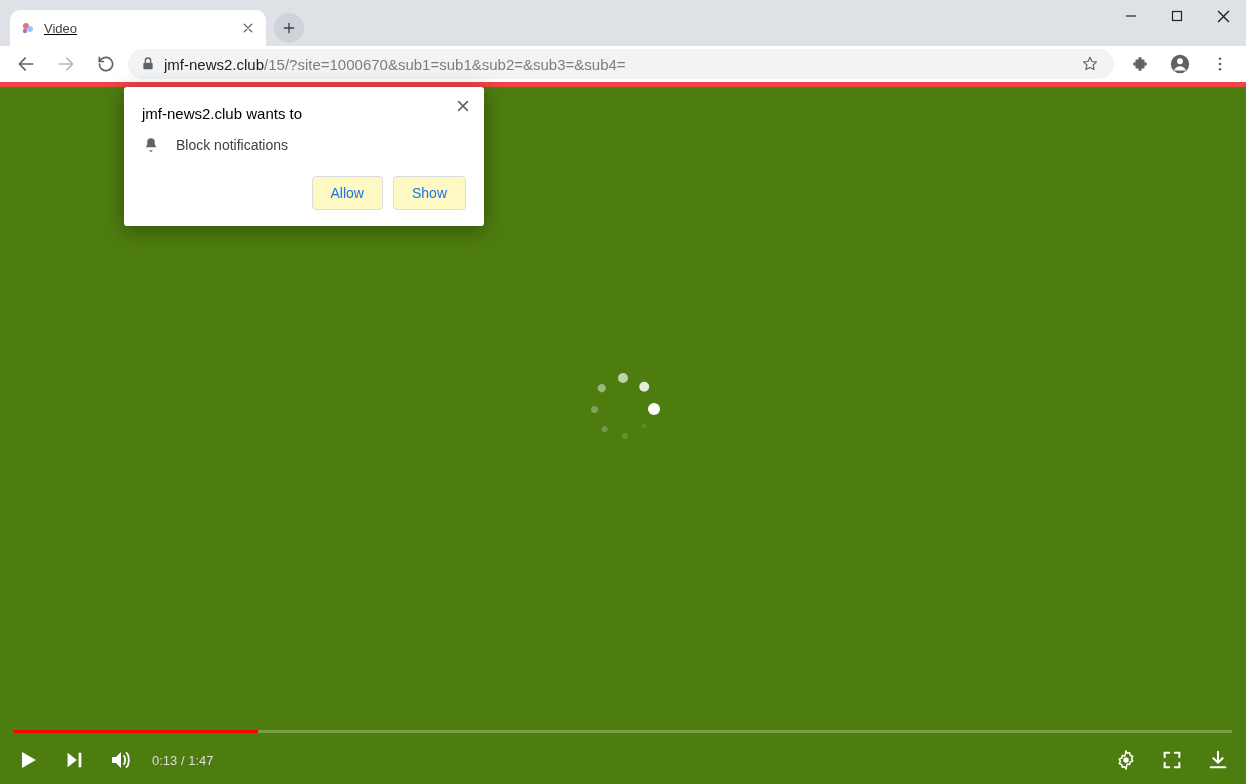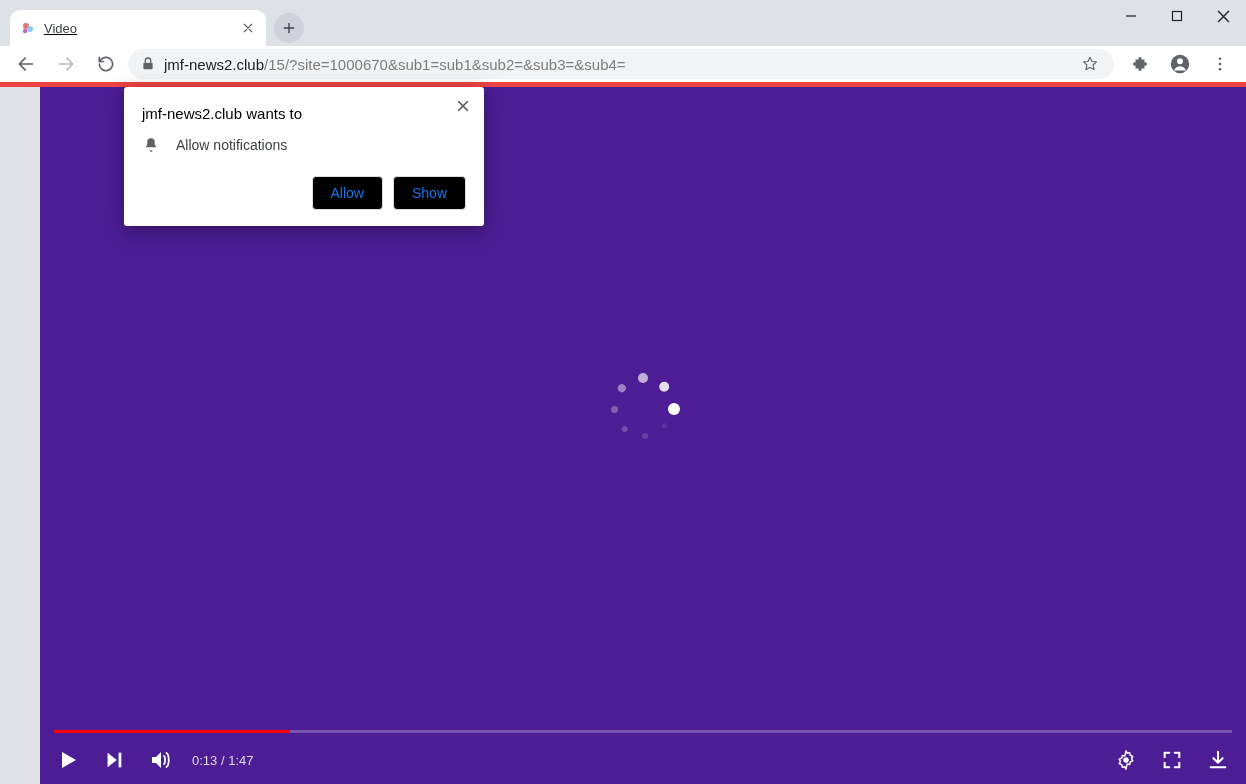--- a/index.html
+++ b/index.html
@@ -110,23 +110,22 @@
     flex: 1 1 auto;
     color: #7d7d7d;
   }
   .url .host { color: #202124; }
   .right-icons { display: flex; align-items: center; gap: 4px; margin-left: 4px; }
 
   
   .content {
     position: relative;
     height: calc(784px - 46px - 41px);
-    background: #4c1d95;
+    background: #4d7c0f;
     overflow: hidden;
-    margin-left: 40px;
   }
 
   
   .spinner {
     position: absolute;
     left: 50%; top: 46%;
     width: 80px; height: 80px;
     transform: translate(-50%, -50%);
   }
   .spinner .dot {
@@ -202,21 +201,21 @@
   .perm-close {
     position: absolute; right: 10px; top: 8px;
     width: 22px; height: 22px;
     display:flex; align-items:center; justify-content:center;
     color: #5f6368; cursor: pointer;
   }
   .perm-actions {
     display:flex; justify-content:flex-end; gap: 10px;
   }
   .perm-actions button {
-    background: #000000;
+    background: #fef9c3;
     border: 1px solid #dadce0;
     color: #1a73e8;
     font-size: 14px;
     padding: 8px 18px;
     border-radius: 4px;
     cursor: pointer;
   }
 
   svg { display:block; }
 
@@ -393,19 +392,19 @@
       </svg>
   </div>
   <div class="perm-title">jmf-news2.club wants to</div>
   <div class="perm-row">
     <span class="bell">
       <svg width="18" height="18" viewBox="0 0 24 24">
           <path d="M12 3a5 5 0 0 0-5 5v3l-2 4h14l-2-4V8a5 5 0 0 0-5-5z" fill="currentColor"></path>
           <path d="M10 19a2 2 0 0 0 4 0" fill="currentColor"></path>
         </svg>
     </span>
-    <span>Allow notifications</span>
+    <span>Block notifications</span>
   </div>
   <div class="perm-actions">
     <button>Allow</button>
     <button>Show</button>
   </div>
 </div>
 
 </body></html>

